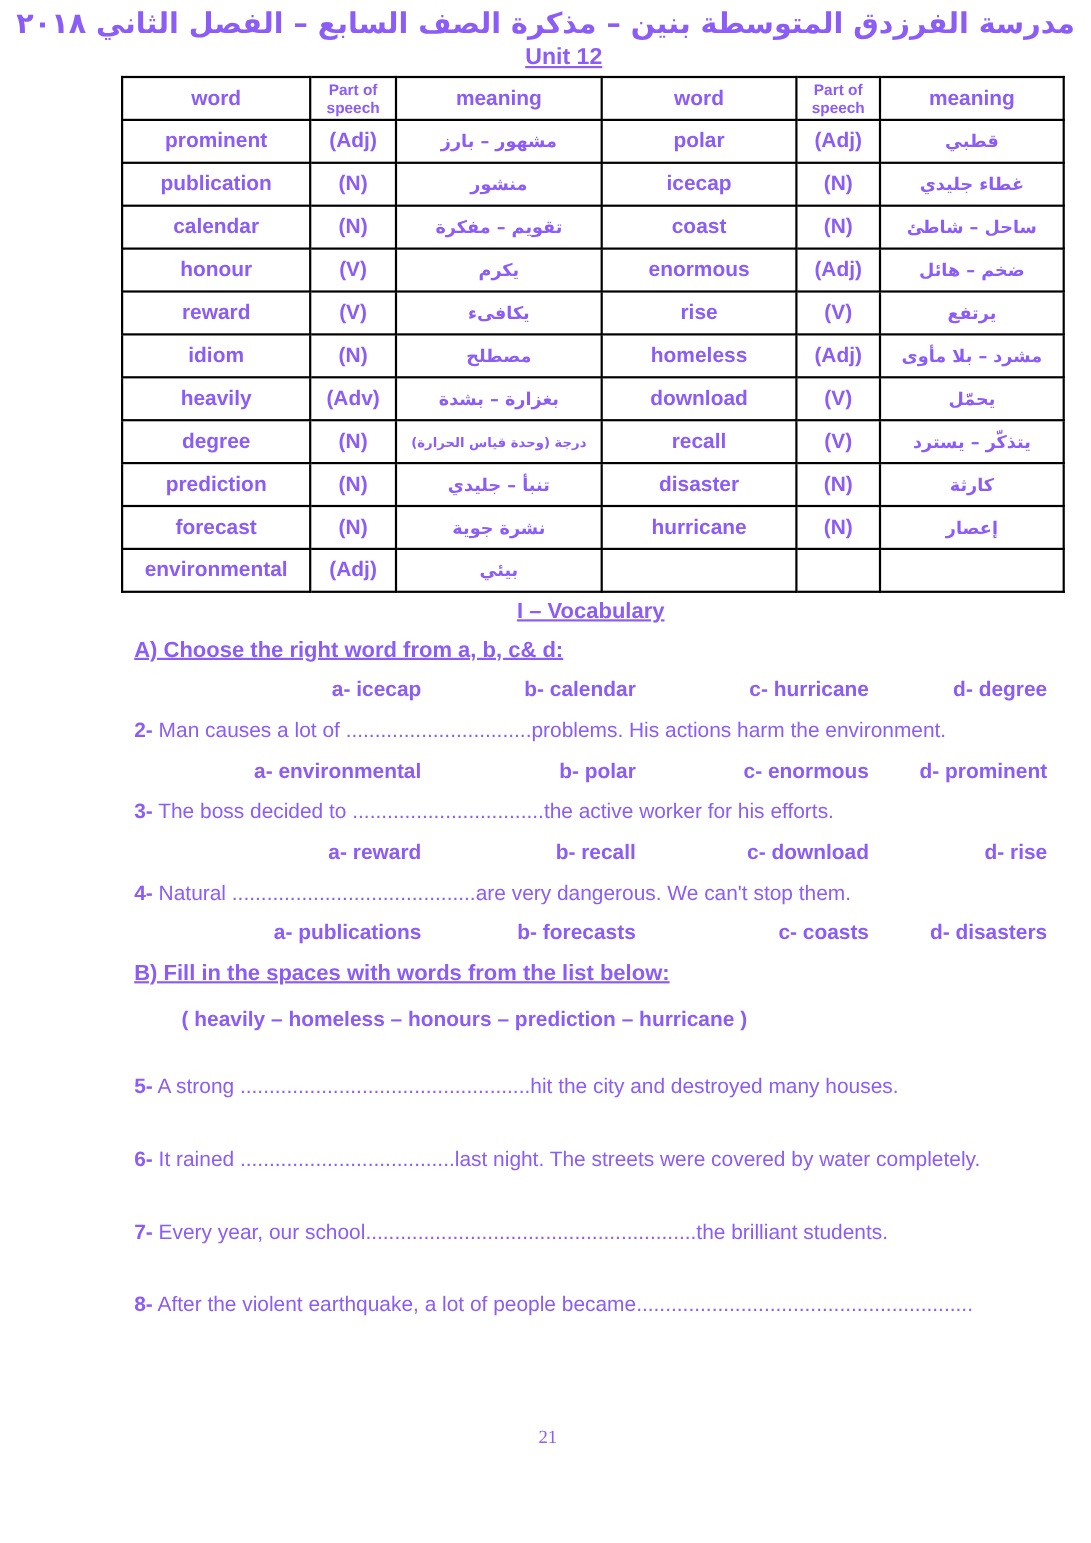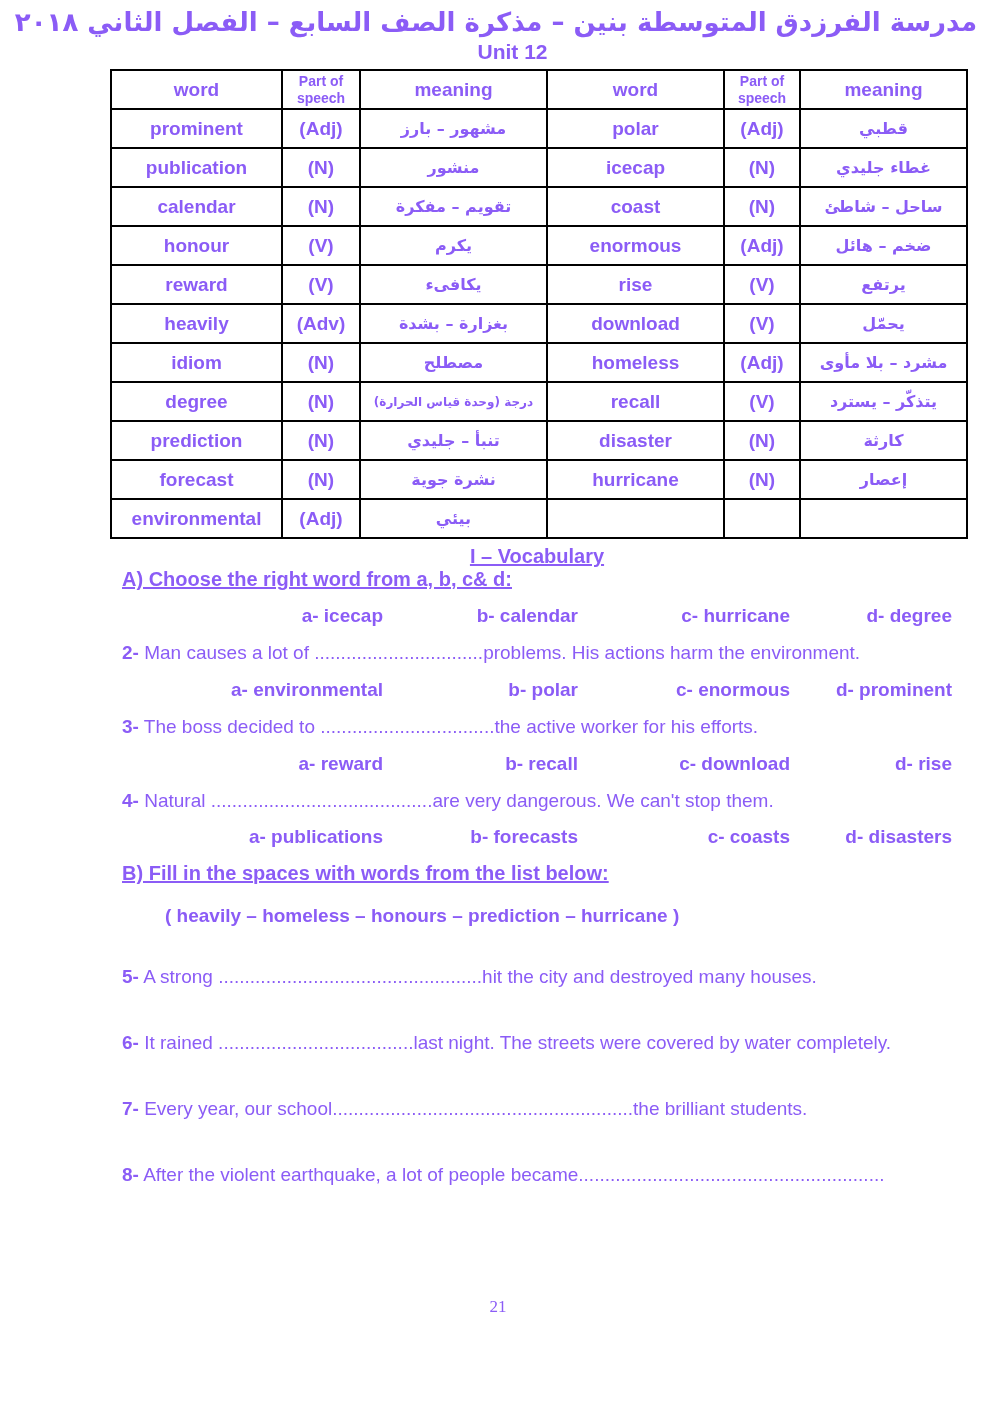--- a/index.html
+++ b/index.html
@@ -19,20 +19,21 @@
     font-weight:bold;
     font-size:26px;
     padding-top:7px;
     font-family:"DejaVu Sans", sans-serif;
     letter-spacing:0px;
   }
   .unit-title {
     text-align:center;
     font-weight:bold;
     font-size:21px;
+    text-decoration:underline;
     margin-top:3px;
     margin-left:33px;
   }
   
   table.vocab {
     border-collapse:collapse;
     table-layout:fixed;
     margin:5px 0 0 110px;
     width:856px;
   }
@@ -59,20 +60,21 @@
   .sec-center {
     text-align:center;
     font-weight:bold;
     font-size:20px;
     margin-top:6px;
   }
   .sec-center span, .sec-left span.u { text-decoration:underline; }
   .sec-left {
     font-weight:bold;
     font-size:20px;
+    margin-top:12px;
   }
   .q { margin:14px 0; line-height:1.25; }
   .qnum { font-weight:bold; }
   .opts {
     display:grid;
     grid-template-columns:246px 195px 212px auto;
     font-weight:bold;
     padding-left:15px;
     margin:14px 0;
     text-align:right;
@@ -152,34 +154,34 @@
     </tr>
     <tr>
       <td class="en">reward</td>
       <td class="pos">(V)</td>
       <td class="ar">يكافىء</td>
       <td class="en">rise</td>
       <td class="pos">(V)</td>
       <td class="ar">يرتفع</td>
     </tr>
     <tr>
+      <td class="en">idiom</td>
+      <td class="pos">(N)</td>
+      <td class="ar">مصطلح</td>
+      <td class="en">homeless</td>
+      <td class="pos">(Adj)</td>
+      <td class="ar">مشرد – بلا مأوى</td>
+    </tr>
+    <tr>
       <td class="en">heavily</td>
       <td class="pos">(Adv)</td>
       <td class="ar">بغزارة – بشدة</td>
       <td class="en">download</td>
       <td class="pos">(V)</td>
       <td class="ar">يحمّل</td>
-    </tr>
-    <tr>
-      <td class="en">idiom</td>
-      <td class="pos">(N)</td>
-      <td class="ar">مصطلح</td>
-      <td class="en">homeless</td>
-      <td class="pos">(Adj)</td>
-      <td class="ar">مشرد – بلا مأوى</td>
     </tr>
     <tr>
       <td class="en">degree</td>
       <td class="pos">(N)</td>
       <td class="ar small">درجة (وحدة قياس الحرارة)</td>
       <td class="en">recall</td>
       <td class="pos">(V)</td>
       <td class="ar">يتذكّر – يسترد</td>
     </tr>
     <tr>

